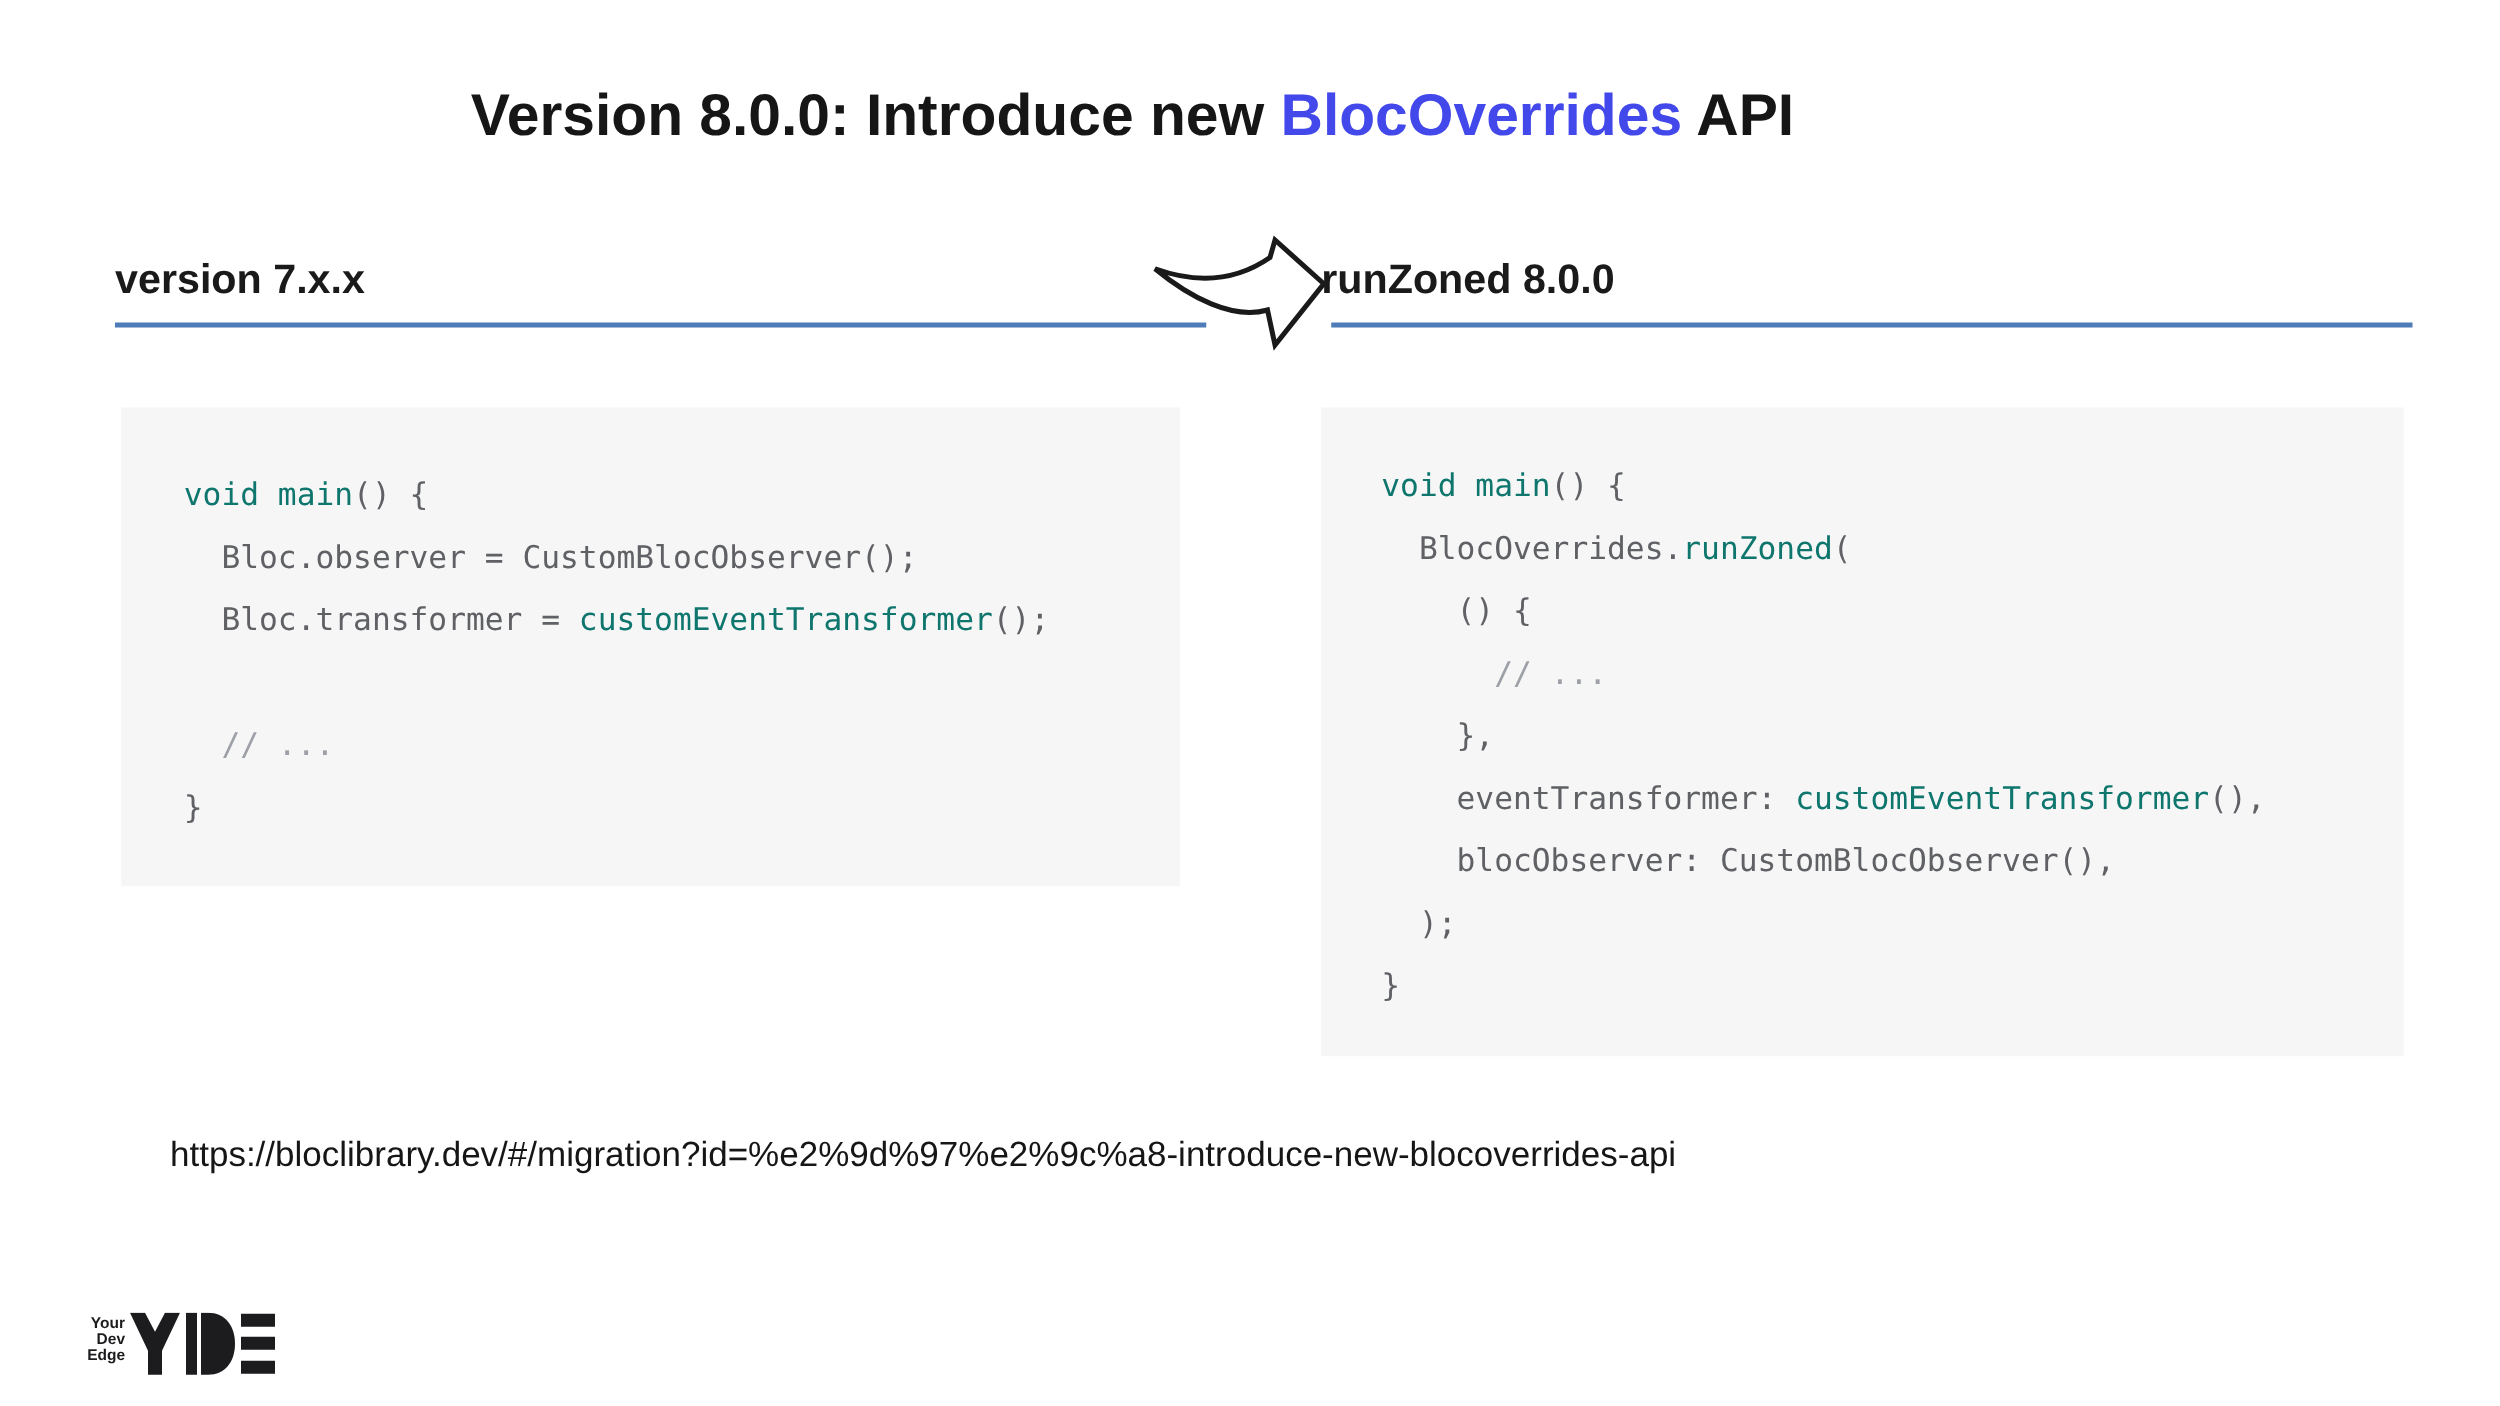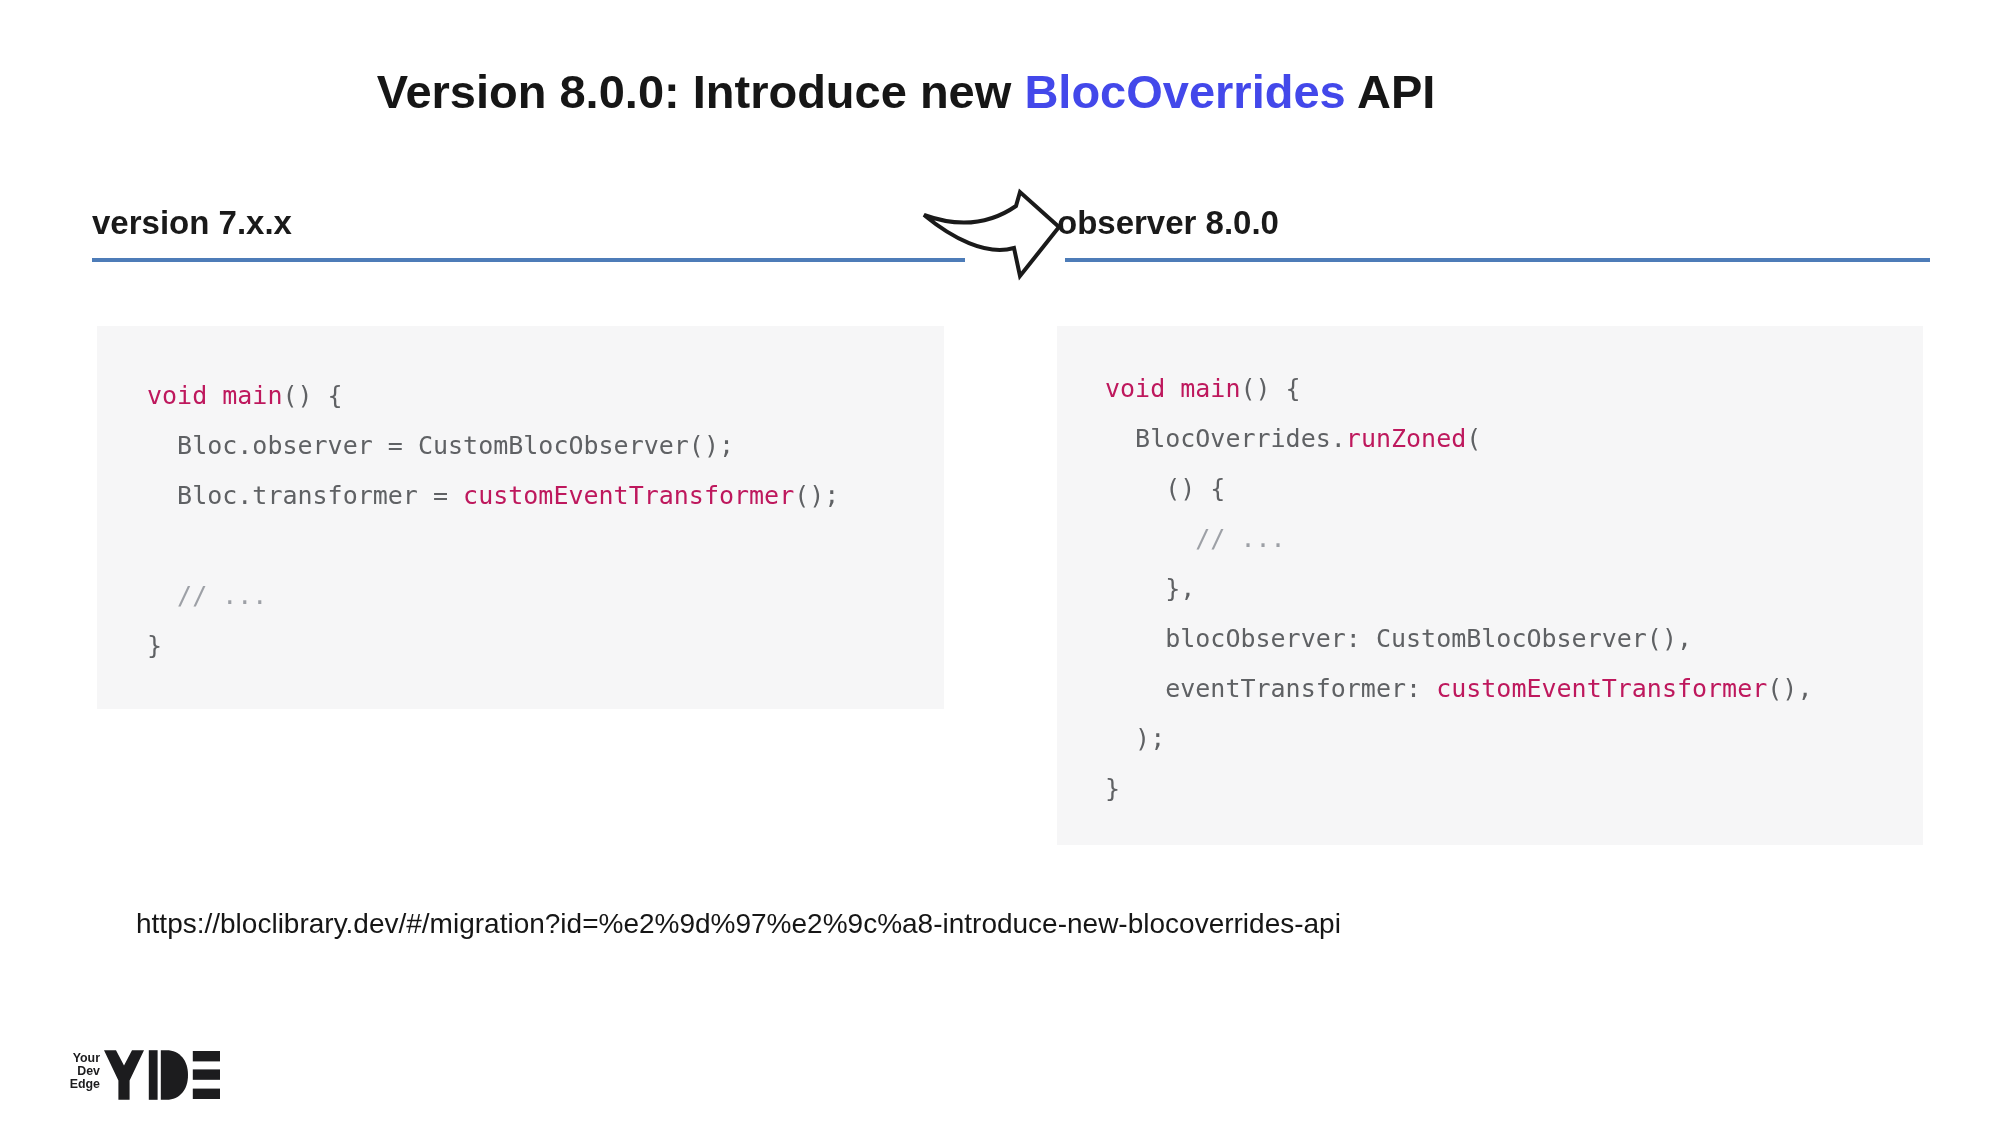--- a/index.html
+++ b/index.html
@@ -47,21 +47,21 @@
   }
   .code-block.v7 {
     left:97px; top:326px; width:847px; height:383px;
     padding:45px 0 0 50px;
   }
   .code-block.v8 {
     left:1057px; top:326px; width:866px; height:519px;
     padding:38px 0 0 48px;
   }
   .code-line { height:50px; line-height:50px; white-space:pre; }
-  .tok-kw { color:#be185d; }
+  .tok-kw { color:#0f766e; }
   .tok-p  { color:#5f6164; }
   .tok-cm { color:#9da0a6; }
 
   .footer-url {
     left:136px; top:908px;
     font-size:28px;
     color:#161616;
   }
 
   .logo-svg { left:60px; top:1050px; }
@@ -71,21 +71,21 @@
     font-size:15.5px;
     fill:#1c1c1e;
   }
 </style>
 </head>
 <body>
 
 <div class="abs slide-title"><span>Version 8.0.0: Introduce new </span><span class="hl">BlocOverrides</span><span> API</span></div>
 
 <div class="abs col-header left">version 7.x.x</div>
-<div class="abs col-header right">observer 8.0.0</div>
+<div class="abs col-header right">runZoned 8.0.0</div>
 
 <div class="abs divider left"></div>
 <div class="abs divider right"></div>
 
 <svg class="abs arrow-svg" width="148" height="106" viewBox="0 0 148 106">
   <path d="M 8 29
            C 44 42 74 38 100 20
            L 104 6
            L 143 41
            L 104 90
@@ -101,22 +101,22 @@
     <div class="code-line"><span class="tok-cm">  // ...</span></div>
     <div class="code-line"><span class="tok-p">}</span></div>
   </div>
 
 <div class="abs code-block v8">
     <div class="code-line"><span class="tok-kw">void main</span><span class="tok-p">() {</span></div>
     <div class="code-line"><span class="tok-p">  BlocOverrides.</span><span class="tok-kw">runZoned</span><span class="tok-p">(</span></div>
     <div class="code-line"><span class="tok-p">    () {</span></div>
     <div class="code-line"><span class="tok-cm">      // ...</span></div>
     <div class="code-line"><span class="tok-p">    },</span></div>
+    <div class="code-line"><span class="tok-p">    eventTransformer: </span><span class="tok-kw">customEventTransformer</span><span class="tok-p">(),</span></div>
     <div class="code-line"><span class="tok-p">    blocObserver: CustomBlocObserver(),</span></div>
-    <div class="code-line"><span class="tok-p">    eventTransformer: </span><span class="tok-kw">customEventTransformer</span><span class="tok-p">(),</span></div>
     <div class="code-line"><span class="tok-p">  );</span></div>
     <div class="code-line"><span class="tok-p">}</span></div>
   </div>
 
 <div class="abs footer-url">https://bloclibrary.dev/#/migration?id=%e2%9d%97%e2%9c%a8-introduce-new-blocoverrides-api</div>
 
 <svg class="abs logo-svg" width="160" height="50" viewBox="0 0 200 62" aria-label="YDE">
   <text x="50" y="15" text-anchor="end">Your</text>
   <text x="50" y="31" text-anchor="end">Dev</text>
   <text x="50" y="47" text-anchor="end">Edge</text>

